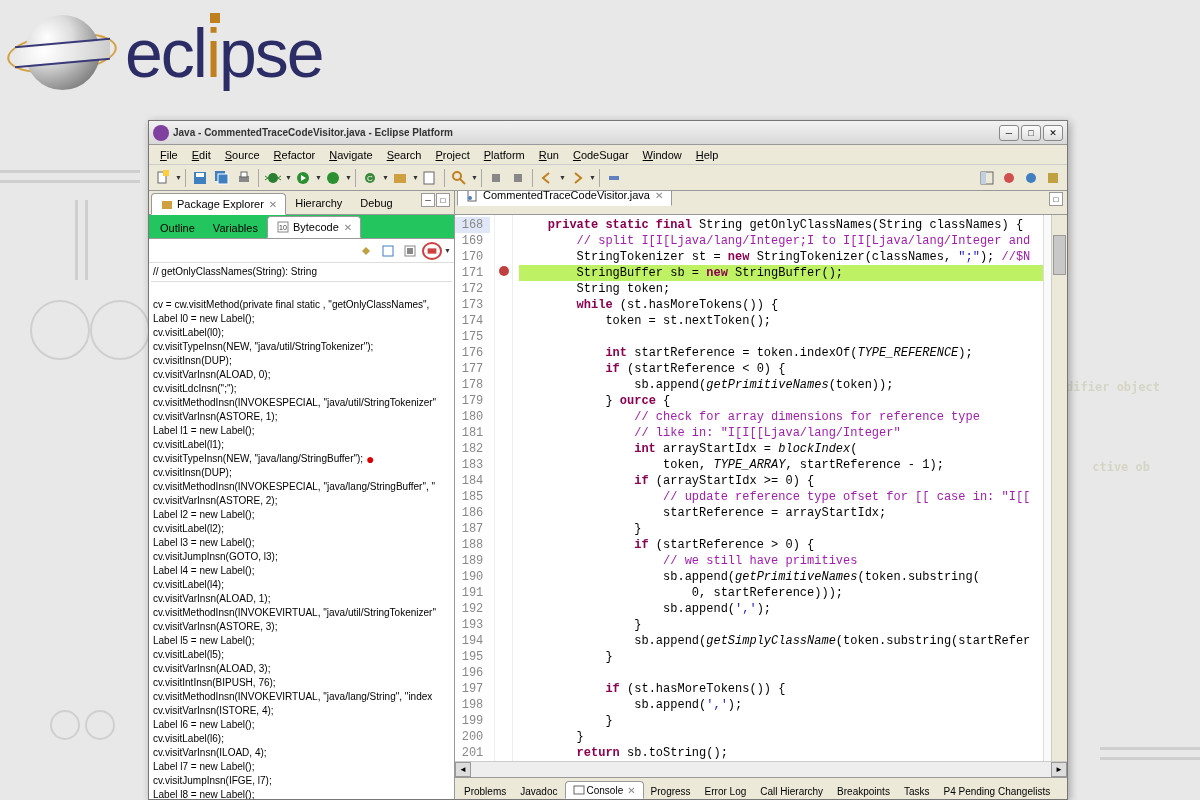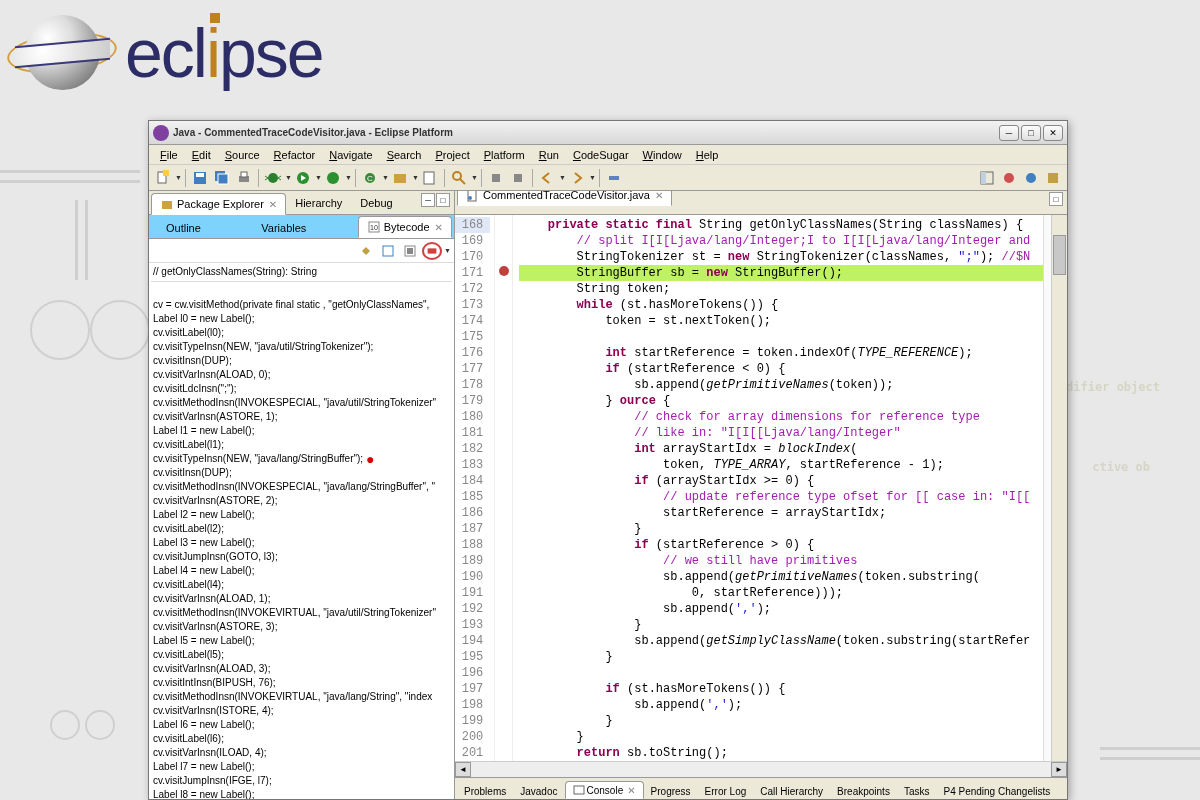--- a/index.html
+++ b/index.html
@@ -45,21 +45,21 @@
 
 .left-panel { width: 306px; display: flex; flex-direction: column; border-right: 1px solid #999; background: #ece9d8; }
 .left-tabs { display: flex; background: #ece9d8; padding: 2px 2px 0 2px; border-bottom: 1px solid #999; height: 24px; align-items: flex-start; }
 .view-tab { padding: 3px 8px; font-size: 11px; cursor: pointer; border: 1px solid transparent; display: flex; align-items: center; gap: 3px; }
 .view-tab.active { background: #fff; border: 1px solid #999; border-bottom-color: #fff; border-radius: 4px 4px 0 0; }
 .tab-icon-sm { width: 14px; height: 14px; }
 .tab-close { font-size: 10px; color: #888; margin-left: 2px; }
 .tab-controls { margin-left: auto; display: flex; gap: 1px; padding-right: 2px; }
 .tab-ctrl { width: 14px; height: 14px; border: 1px solid #999; background: #fff; font-size: 8px; display: flex; align-items: center; justify-content: center; cursor: pointer; }
 
-.sub-tabs { display: flex; background: #7dd3fc; padding: 2px 2px 0 8px; border-bottom: 1px solid #999; height: 24px; align-items: flex-end; justify-content: space-between; }
+.sub-tabs { display: flex; background: #22c55e; padding: 2px 2px 0 2px; border-bottom: 1px solid #999; height: 24px; align-items: flex-end; }
 
 .bytecode-toolbar { background: #fff; height: 24px; display: flex; align-items: center; justify-content: flex-end; padding: 0 4px; gap: 2px; border-bottom: 1px solid #ddd; }
 .bc-btn { width: 20px; height: 18px; display: flex; align-items: center; justify-content: center; cursor: pointer; }
 .bc-highlight { border: 2px solid #d04040; border-radius: 50%; padding: 1px; }
 
 .bytecode-content { flex: 1; background: #fff; overflow: auto; font-family: Arial, sans-serif; font-size: 10px; padding: 2px; }
 .bc-line { white-space: nowrap; line-height: 14px; padding: 0 2px; }
 .bc-line:first-child { border-bottom: 1px solid #ddd; padding-bottom: 2px; margin-bottom: 2px; }
 .bc-line .mark { color: #d00; font-size: 14px; vertical-align: middle; }
 

